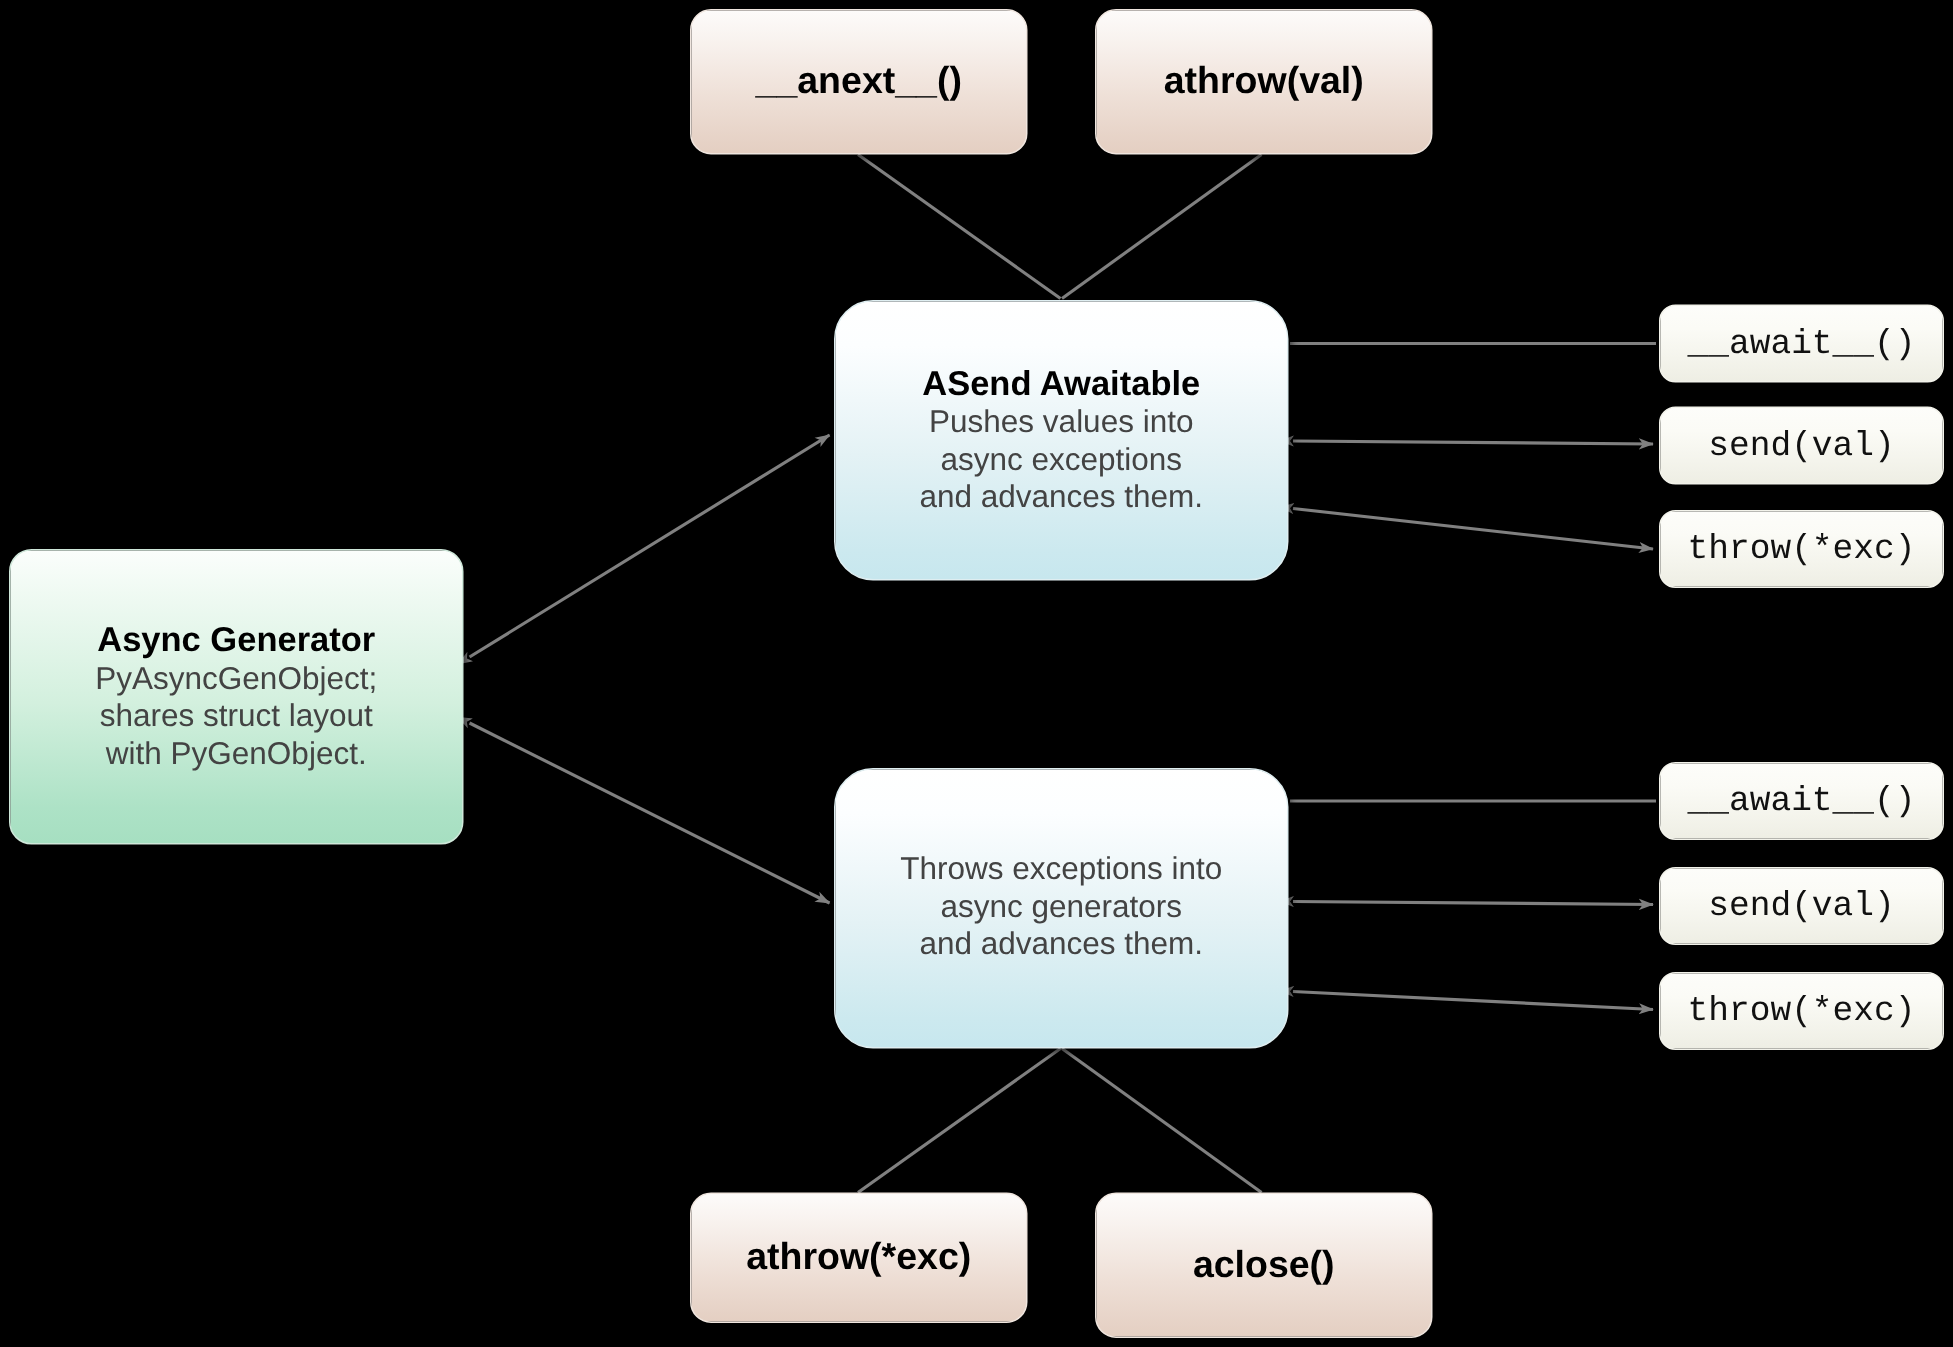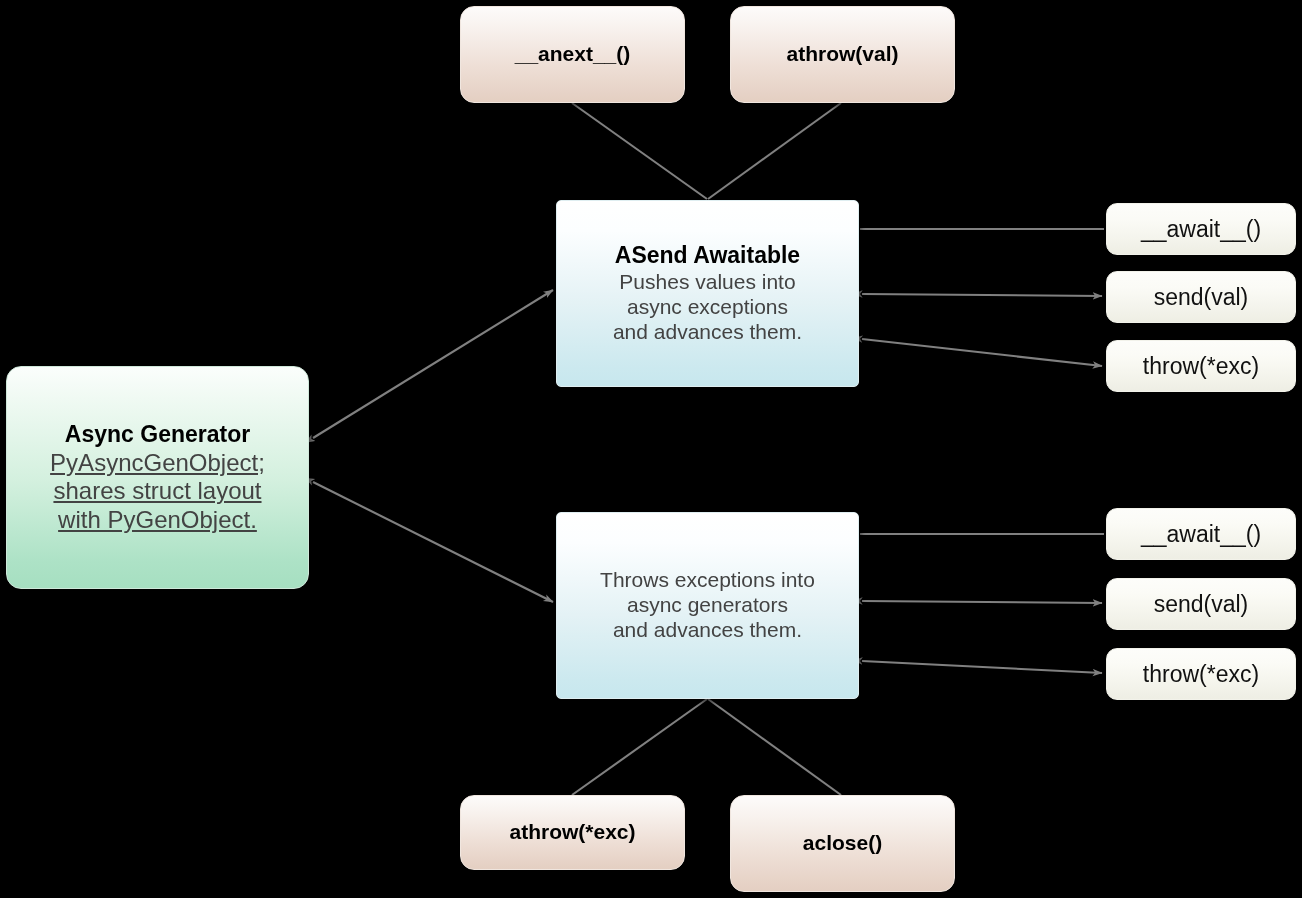--- a/index.html
+++ b/index.html
@@ -40,49 +40,50 @@
   
   .node.gen {
     background: linear-gradient(to bottom, #fbfefc 0%, #f0faf3 14%, #d3f0de 52%, #ade2c6 88%, #a6dfc1 100%);
     border: 1px solid #cfe8da;
     border-radius: 15px;
   }
   
   .node.awaitable {
     background: linear-gradient(to bottom, #ffffff 0%, #fcfeff 16%, #e4f2f5 55%, #cce9ef 90%, #c7e7ee 100%);
     border: 1px solid #dfeef1;
-    border-radius: 5px;
+    border-radius: 26px;
   }
   
   .node.method {
     background: linear-gradient(to bottom, #fdfbfa 0%, #f8f2ee 22%, #eedfd6 62%, #e6d2c6 92%, #e4cfc2 100%);
     border: 1px solid #f0e6df;
     border-radius: 14px;
   }
   
   .node.proto {
     background: linear-gradient(to bottom, #fdfdfa 0%, #fbfbf6 30%, #f4f4ec 70%, #eeeee4 100%);
     border: 1px solid #f2f2ea;
     border-radius: 11px;
+    font-family: Liberation Mono, monospace;
   }
   .node-title {
     font-weight: bold;
     color: #000000;
     line-height: 1.16;
   }
   .node-desc {
     color: #434343;
     line-height: 1.19;
     white-space: pre-line;
   }
   .gen .node-title { font-size: 23px; margin-bottom: 1px; }
-  .gen .node-desc  { font-size: 24px; text-decoration: underline; }
+  .gen .node-desc  { font-size: 21px; }
   .awaitable .node-title { font-size: 23px; margin-bottom: 1px; }
   .awaitable .node-desc  { font-size: 21px; }
-  .method .node-title { font-size: 21px; }
+  .method .node-title { font-size: 25px; }
   .proto  .node-title { font-size: 23px; font-weight: normal; color: #111111; }
 </style>
 </head>
 <body>
 
 <div id="canvas">
 
   <svg id="edges" viewBox="0 0 1302 898" width="1302" height="898" xmlns="http://www.w3.org/2000/svg">
     <defs>
       <marker id="ah-end" markerWidth="11" markerHeight="11" refX="9.4" refY="4.0" orient="auto" markerUnits="userSpaceOnUse">
@@ -115,41 +116,41 @@
   </svg>
 
   <div class="node method" style="left:460px; top:6px; width:225px; height:97px;">
     <div class="node-title">__anext__()</div>
   </div>
 
   <div class="node method" style="left:730px; top:6px; width:225px; height:97px;">
     <div class="node-title">athrow(val)</div>
   </div>
 
-  <div class="node gen" style="left:6px; top:366px; width:303px; height:223px;">
+  <div class="node gen" style="left:6px; top:366px; width:303px; height:197px;">
     <div class="node-title">Async Generator</div>
     <div class="node-desc">PyAsyncGenObject;
 shares struct layout
 with PyGenObject.</div>
   </div>
 
   <div class="node awaitable" style="left:556px; top:200px; width:303px; height:187px;">
     <div class="node-title">ASend Awaitable</div>
     <div class="node-desc">Pushes values into
 async exceptions
 and advances them.</div>
   </div>
 
   <div class="node awaitable" style="left:556px; top:512px; width:303px; height:187px;">
     <div class="node-desc">Throws exceptions into
 async generators
 and advances them.</div>
   </div>
 
-  <div class="node method" style="left:460px; top:795px; width:225px; height:75px;">
+  <div class="node method" style="left:460px; top:795px; width:225px; height:87px;">
     <div class="node-title">athrow(*exc)</div>
   </div>
 
   <div class="node method" style="left:730px; top:795px; width:225px; height:97px;">
     <div class="node-title">aclose()</div>
   </div>
 
   <div class="node proto" style="left:1106px; top:203px; width:190px; height:52px;">
     <div class="node-title">__await__()</div>
   </div>

